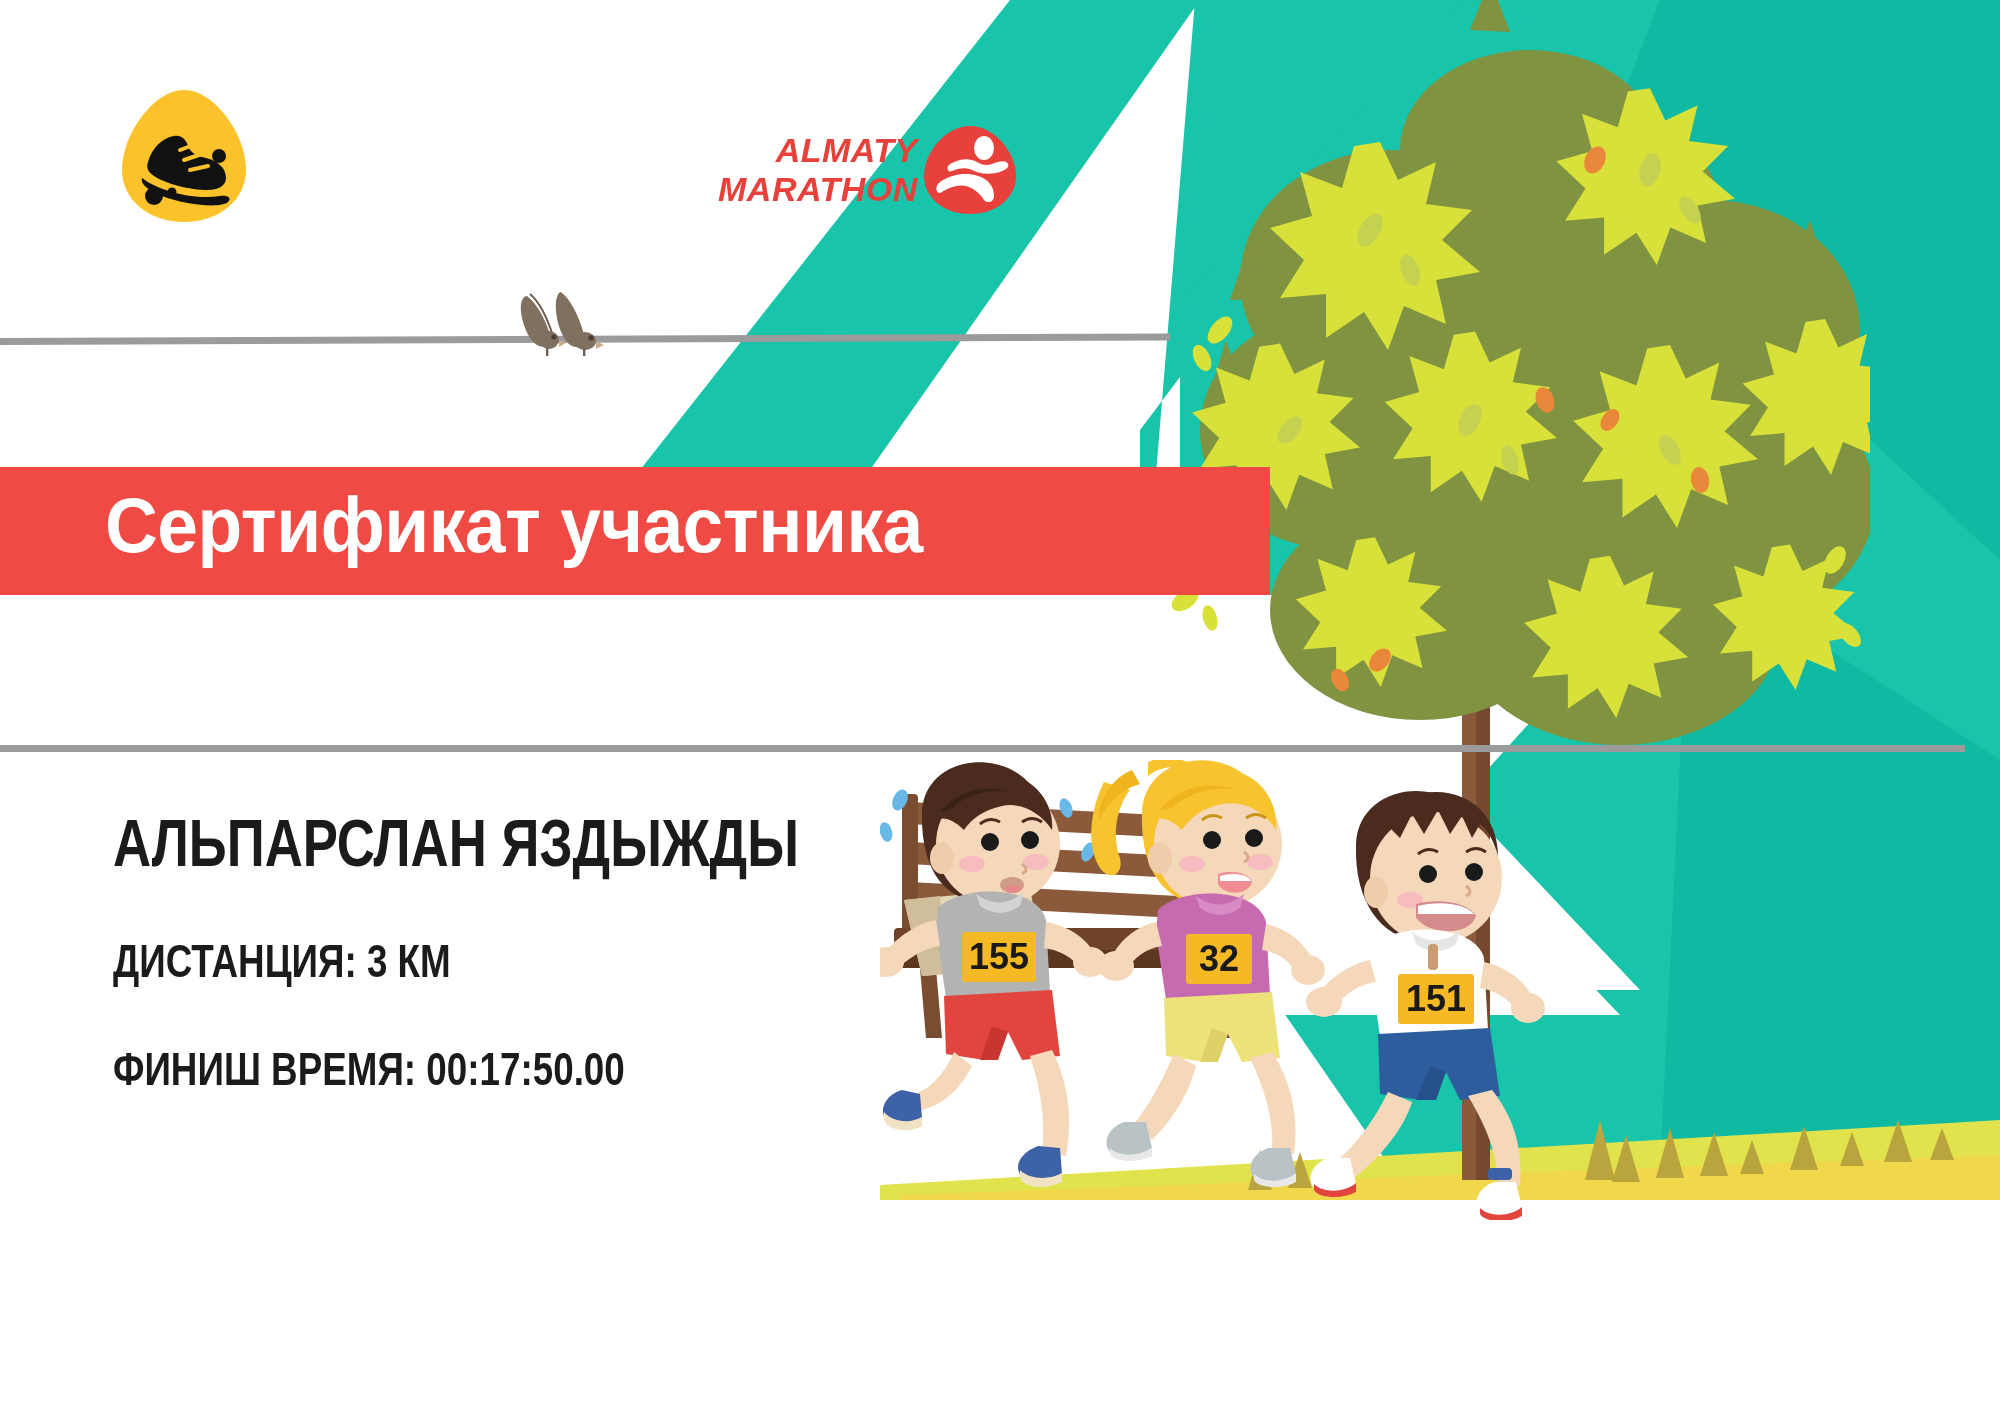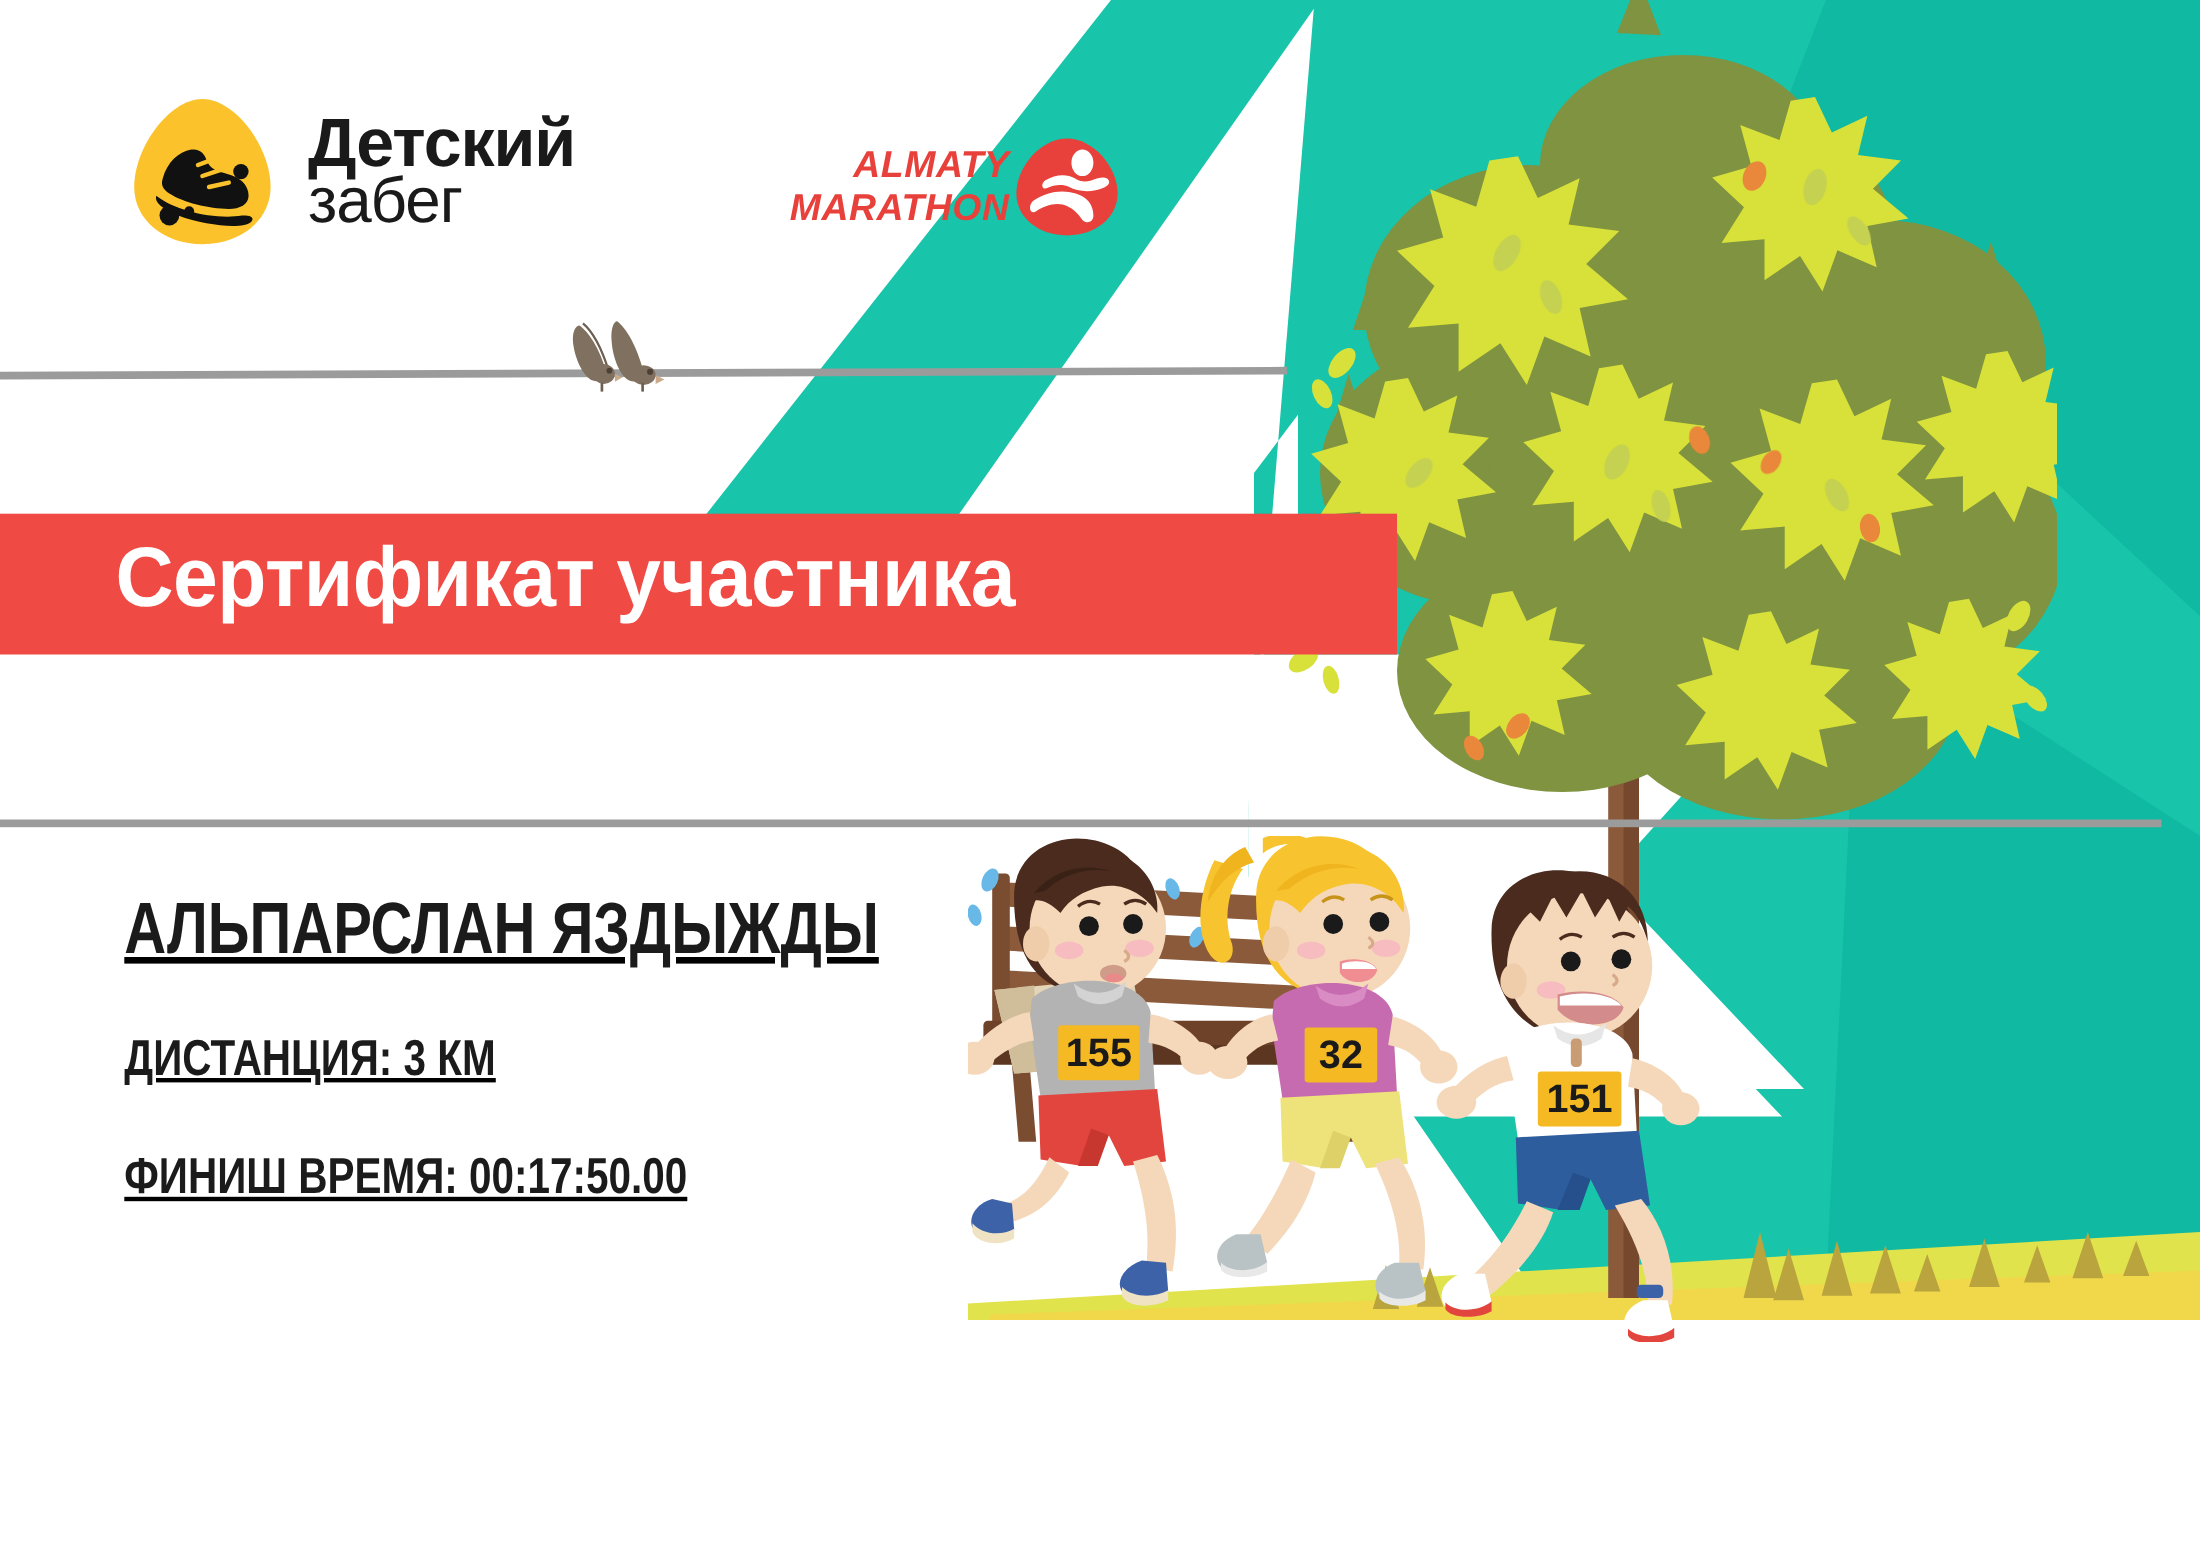--- a/index.html
+++ b/index.html
@@ -55,21 +55,21 @@
   }
   .banner-title {
     position:absolute; left:105px; top:481px; z-index:8;
     color:#ffffff; font-size:77px; font-weight:bold;
     letter-spacing:-0.5px; white-space:nowrap;
     font-family:"Liberation Sans", sans-serif;
     transform:scaleX(0.95); transform-origin:left center;
   }
 
   
-  .info { position:absolute; left:113px; top:810px; z-index:8;text-decoration:underline; }
+  .info { position:absolute; left:113px; top:810px; z-index:8; }
   .p-name {
     font-size:66px; font-weight:bold; color:#1b1b1b;
     letter-spacing:0px; white-space:nowrap; line-height:1;
     transform:scaleX(0.80); transform-origin:left center;
     font-family:"Liberation Sans", sans-serif;
   }
   .p-line {
     font-size:46px; font-weight:bold; color:#1b1b1b;
     white-space:nowrap; line-height:1;
     transform:scaleX(0.80); transform-origin:left center;
@@ -166,24 +166,20 @@
                C30 104 22 98 24 92 Z" fill="#111111"></path>
       <g stroke="#fbc22b" stroke-width="4" stroke-linecap="round" fill="none">
         <path d="M62 64 L78 58"></path>
         <path d="M66 74 L84 68"></path>
         <path d="M72 84 L90 80"></path>
       </g>
       <circle cx="101" cy="70" r="7" fill="#111111"></circle>
       <circle cx="36" cy="110" r="9" fill="#111111"></circle>
       <circle cx="54" cy="106" r="4.5" fill="#111111"></circle>
     </svg>
-    <div class="kids-word">
-      <span class="l1">Детский</span>
-      <span class="l2">забег</span>
-    </div>
   </div>
 
   <div class="logo-almaty">
     <div class="am-text">
       <div>ALMATY</div>
       <div>MARATHON</div>
     </div>
     <svg class="am-mark" viewBox="0 0 96 92">
       <path d="M48 2 C72 2 94 28 94 52 C94 74 74 90 48 90 C22 90 2 74 2 52 C2 28 24 2 48 2 Z" fill="#e8413b"></path>
       <ellipse cx="62" cy="24" rx="10" ry="12" fill="#ffffff"></ellipse>

